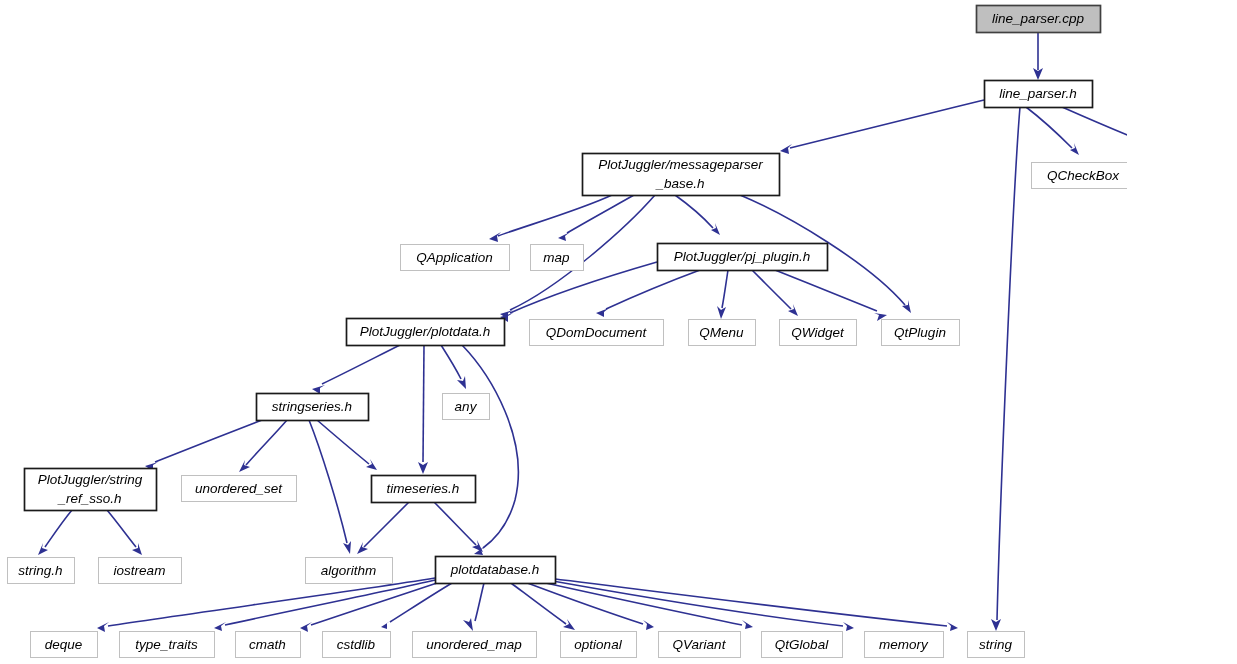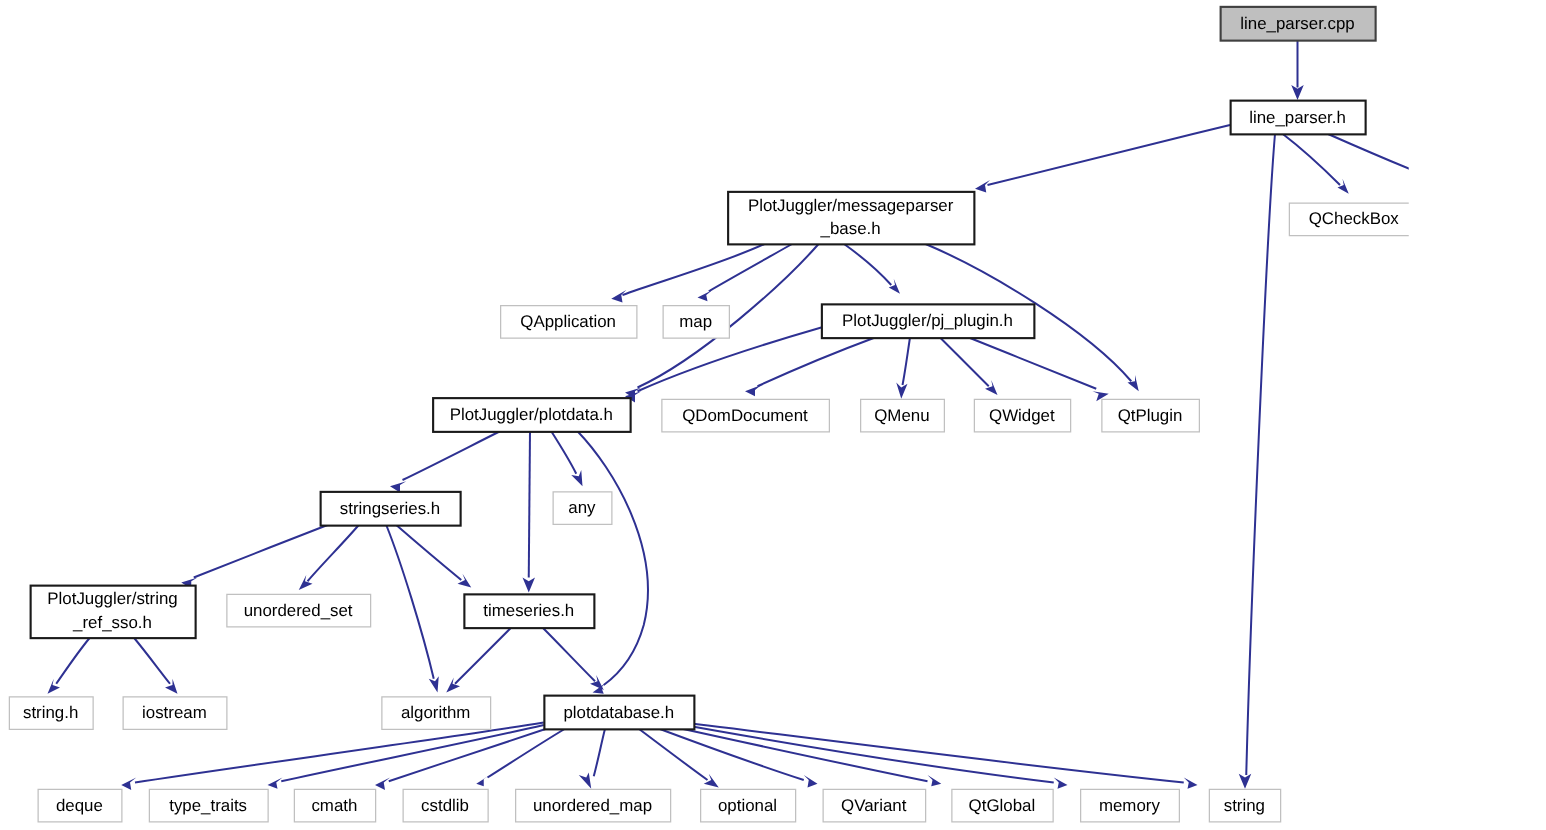--- a/index.html
+++ b/index.html
@@ -9,20 +9,21 @@
   }
   body {
     font-family: "Liberation Sans", sans-serif;
   }
   #graph-root {
     position: relative;
     width: 1127px;
     height: 664px;
     background: #ffffff;
     overflow: hidden;
+    font-style: italic;
   }
   svg.graph-canvas {
     position: absolute;
     left: 0;
     top: 0;
     width: 1237px;
     height: 664px;
   }
   .node-label {
     font-family: "Liberation Sans", sans-serif;

